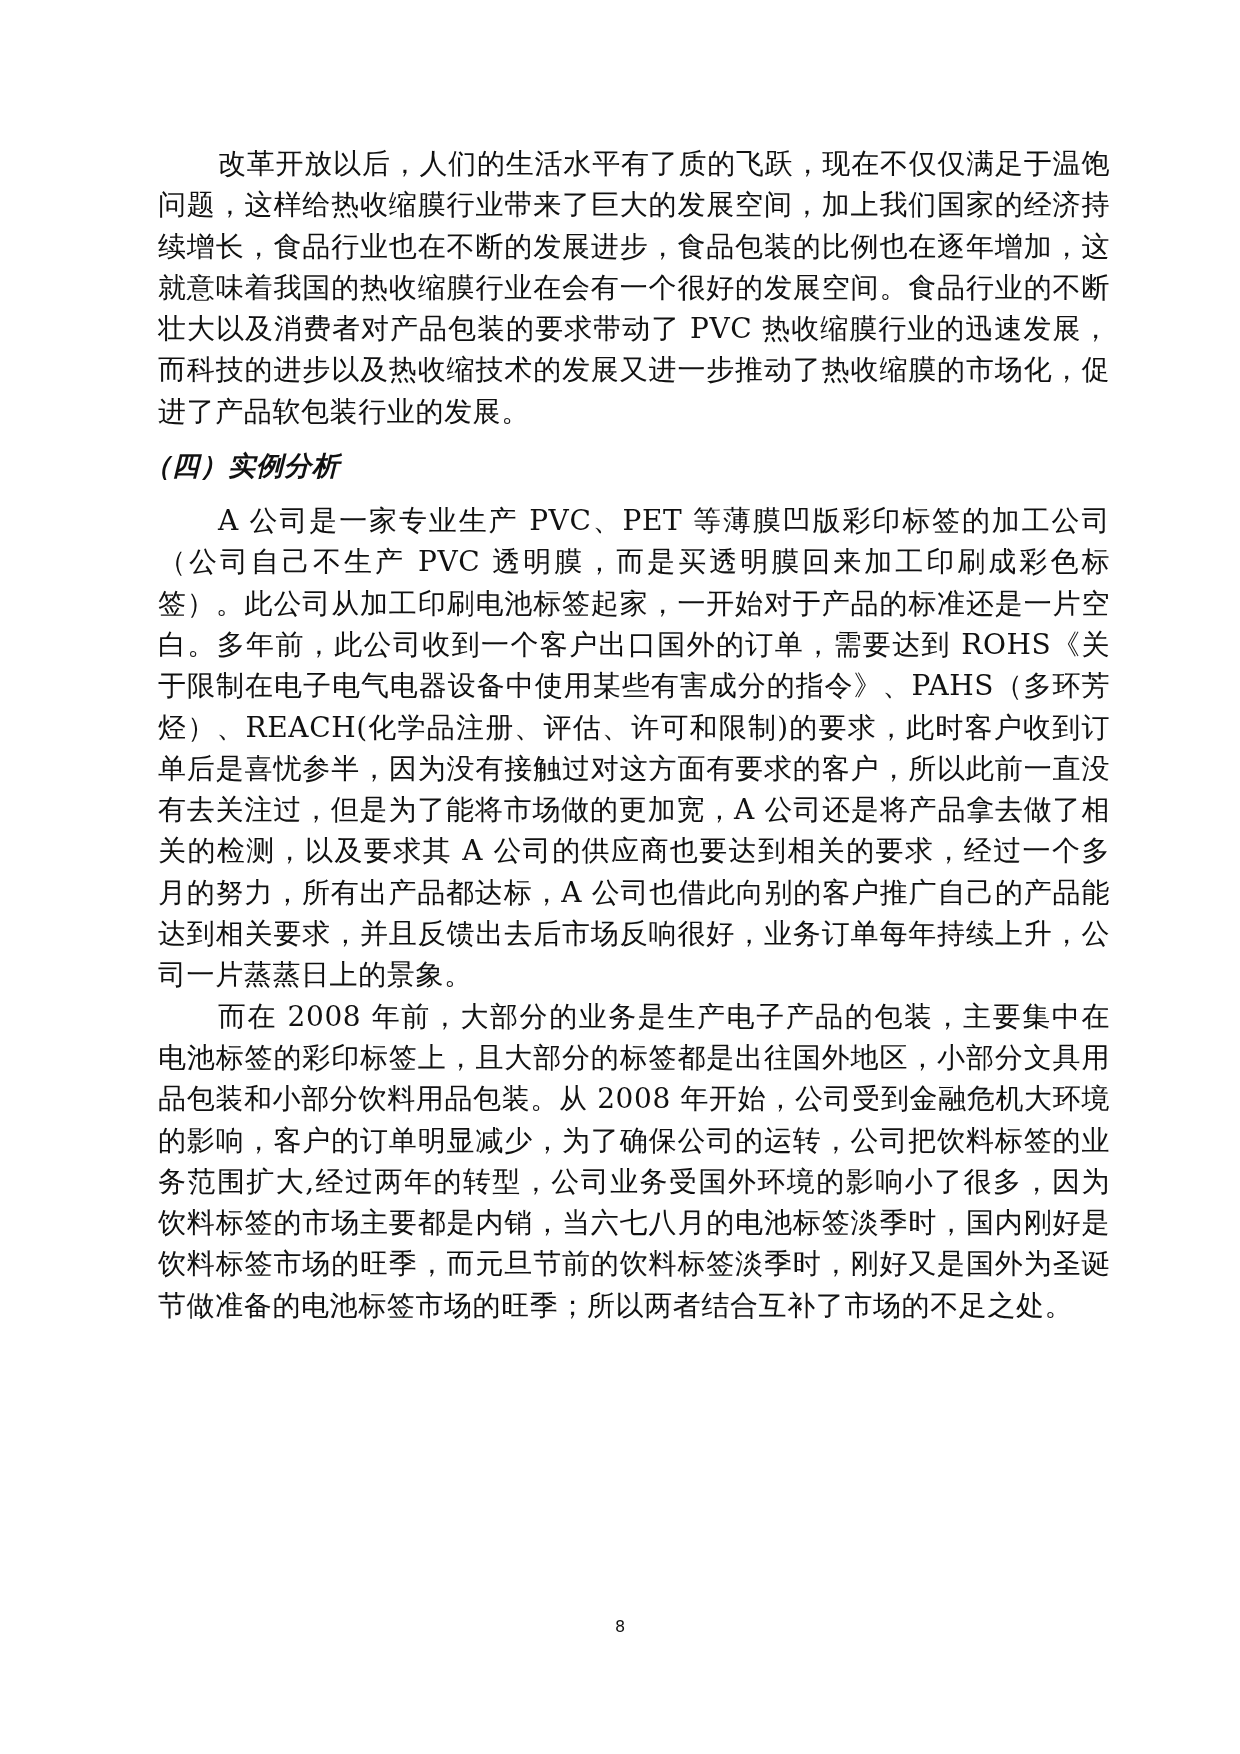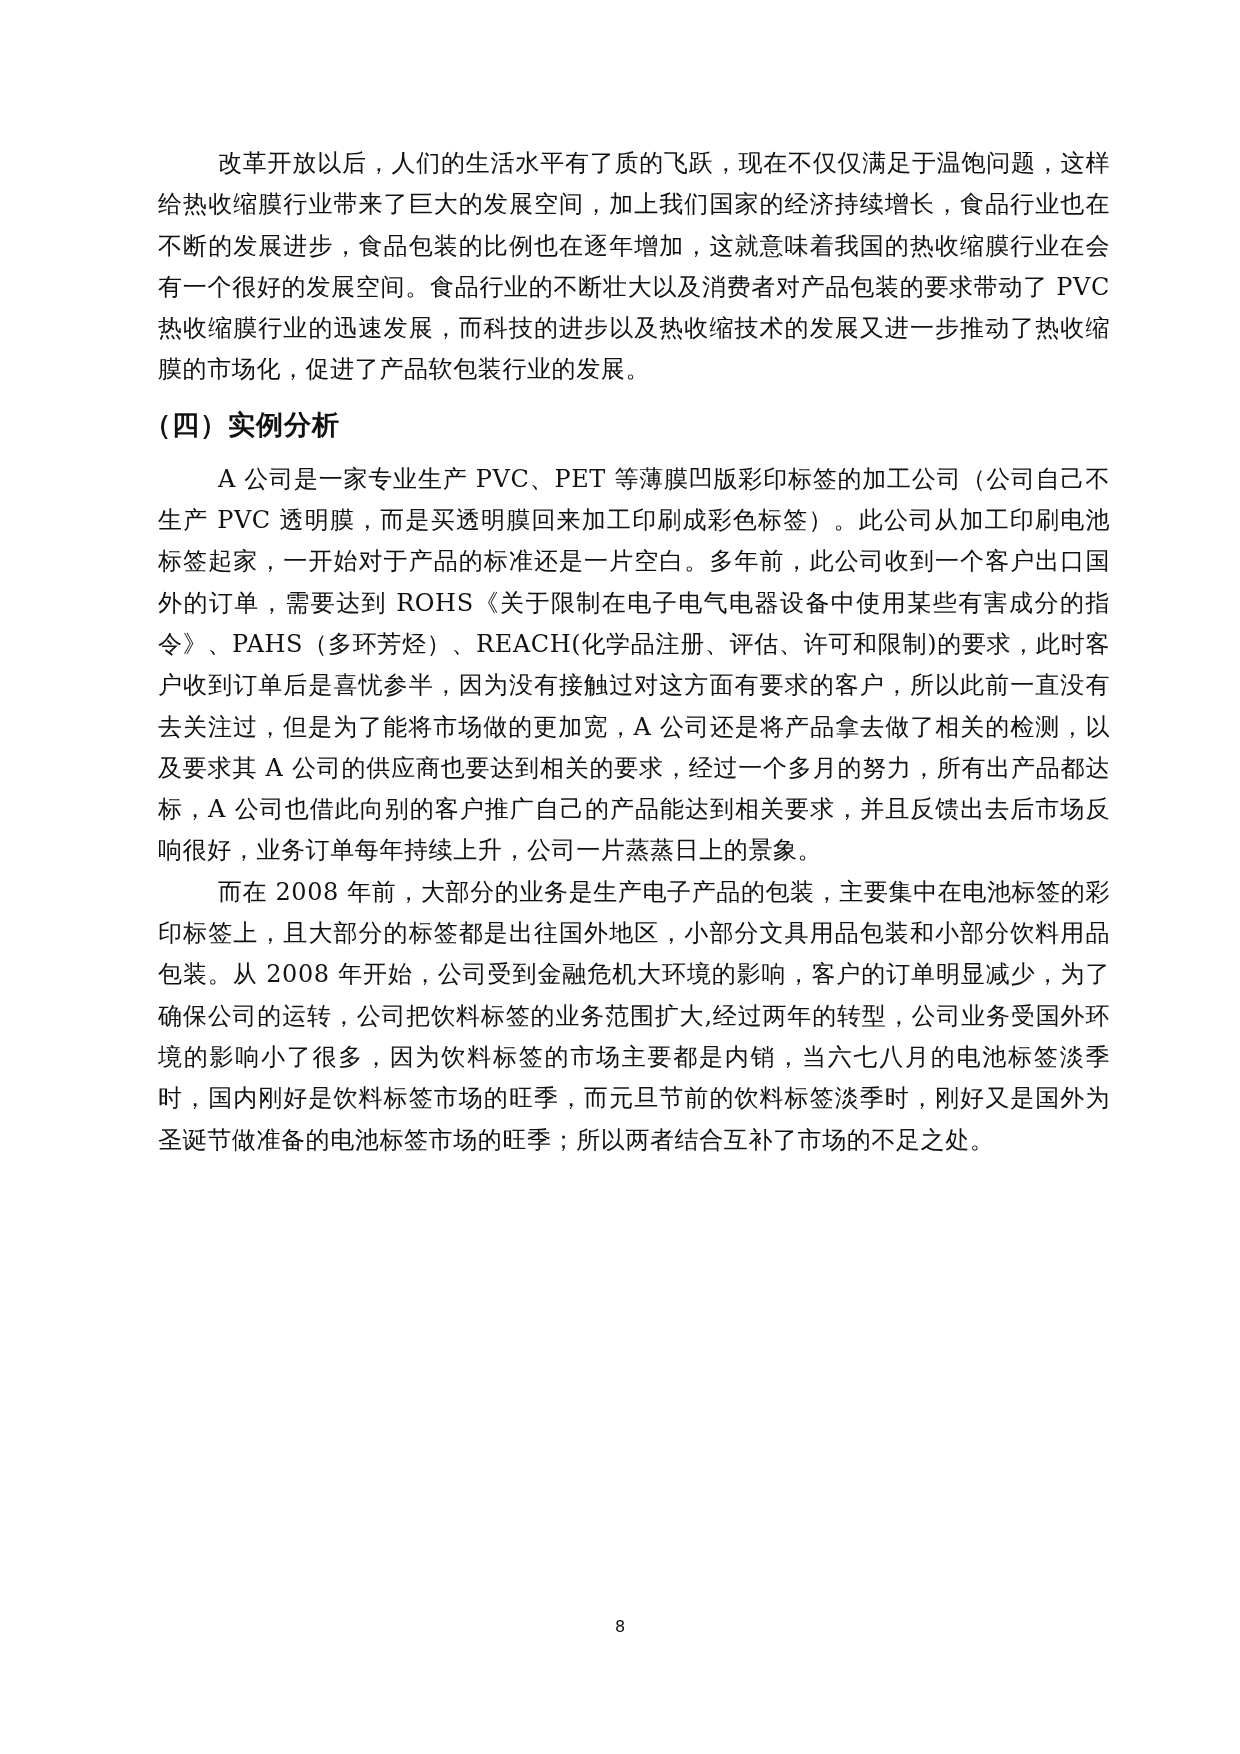--- a/index.html
+++ b/index.html
@@ -1,22 +1,22 @@
 <!DOCTYPE html>
 <html><head>
 <meta charset="utf-8">
 <style>
   html, body { margin: 0; padding: 0; background: #ffffff; }
   body { width: 1240px; height: 1754px; position: relative; overflow: hidden;
          font-family: "DejaVu Serif", "Liberation Serif", serif; color: #111; }
   .page { position: absolute; left: 158px; top: 143px; width: 952px; }
-  .para { font-size: 24px; line-height: 41.3px; text-align: justify; margin: 0; letter-spacing: 0.6px; }
+  .para { font-size: 28px; line-height: 41.3px; text-align: justify; margin: 0; letter-spacing: 0.6px; }
   .para.indent { text-indent: 60px; }
   .heading { font-family: "DejaVu Sans", "Liberation Sans", sans-serif; font-size: 27px; font-weight: bold;
-             margin: 12px 0 12px -14px; line-height: 44px; letter-spacing: 1px; }
+             margin: 12px 0 12px -14px; line-height: 44px; letter-spacing: 1px; font-style: italic; }
   .page-number { position: absolute; top: 1617px; left: 0; width: 1240px; text-align: center;
                  font-family: "DejaVu Sans", "Liberation Sans", sans-serif; font-size: 16px; }
 </style>
 </head>
 <body>
 
 <div class="page">
   <p class="para indent">改革开放以后，人们的生活水平有了质的飞跃，现在不仅仅满足于温饱问题，这样给热收缩膜行业带来了巨大的发展空间，加上我们国家的经济持续增长，食品行业也在不断的发展进步，食品包装的比例也在逐年增加，这就意味着我国的热收缩膜行业在会有一个很好的发展空间。食品行业的不断壮大以及消费者对产品包装的要求带动了 PVC 热收缩膜行业的迅速发展，而科技的进步以及热收缩技术的发展又进一步推动了热收缩膜的市场化，促进了产品软包装行业的发展。</p>
   <h2 class="heading">（四）实例分析</h2>
   <p class="para indent">A 公司是一家专业生产 PVC、PET 等薄膜凹版彩印标签的加工公司（公司自己不生产 PVC 透明膜，而是买透明膜回来加工印刷成彩色标签）。此公司从加工印刷电池标签起家，一开始对于产品的标准还是一片空白。多年前，此公司收到一个客户出口国外的订单，需要达到 ROHS《关于限制在电子电气电器设备中使用某些有害成分的指令》、PAHS（多环芳烃）、REACH(化学品注册、评估、许可和限制)的要求，此时客户收到订单后是喜忧参半，因为没有接触过对这方面有要求的客户，所以此前一直没有去关注过，但是为了能将市场做的更加宽，A 公司还是将产品拿去做了相关的检测，以及要求其 A 公司的供应商也要达到相关的要求，经过一个多月的努力，所有出产品都达标，A 公司也借此向别的客户推广自己的产品能达到相关要求，并且反馈出去后市场反响很好，业务订单每年持续上升，公司一片蒸蒸日上的景象。</p>

